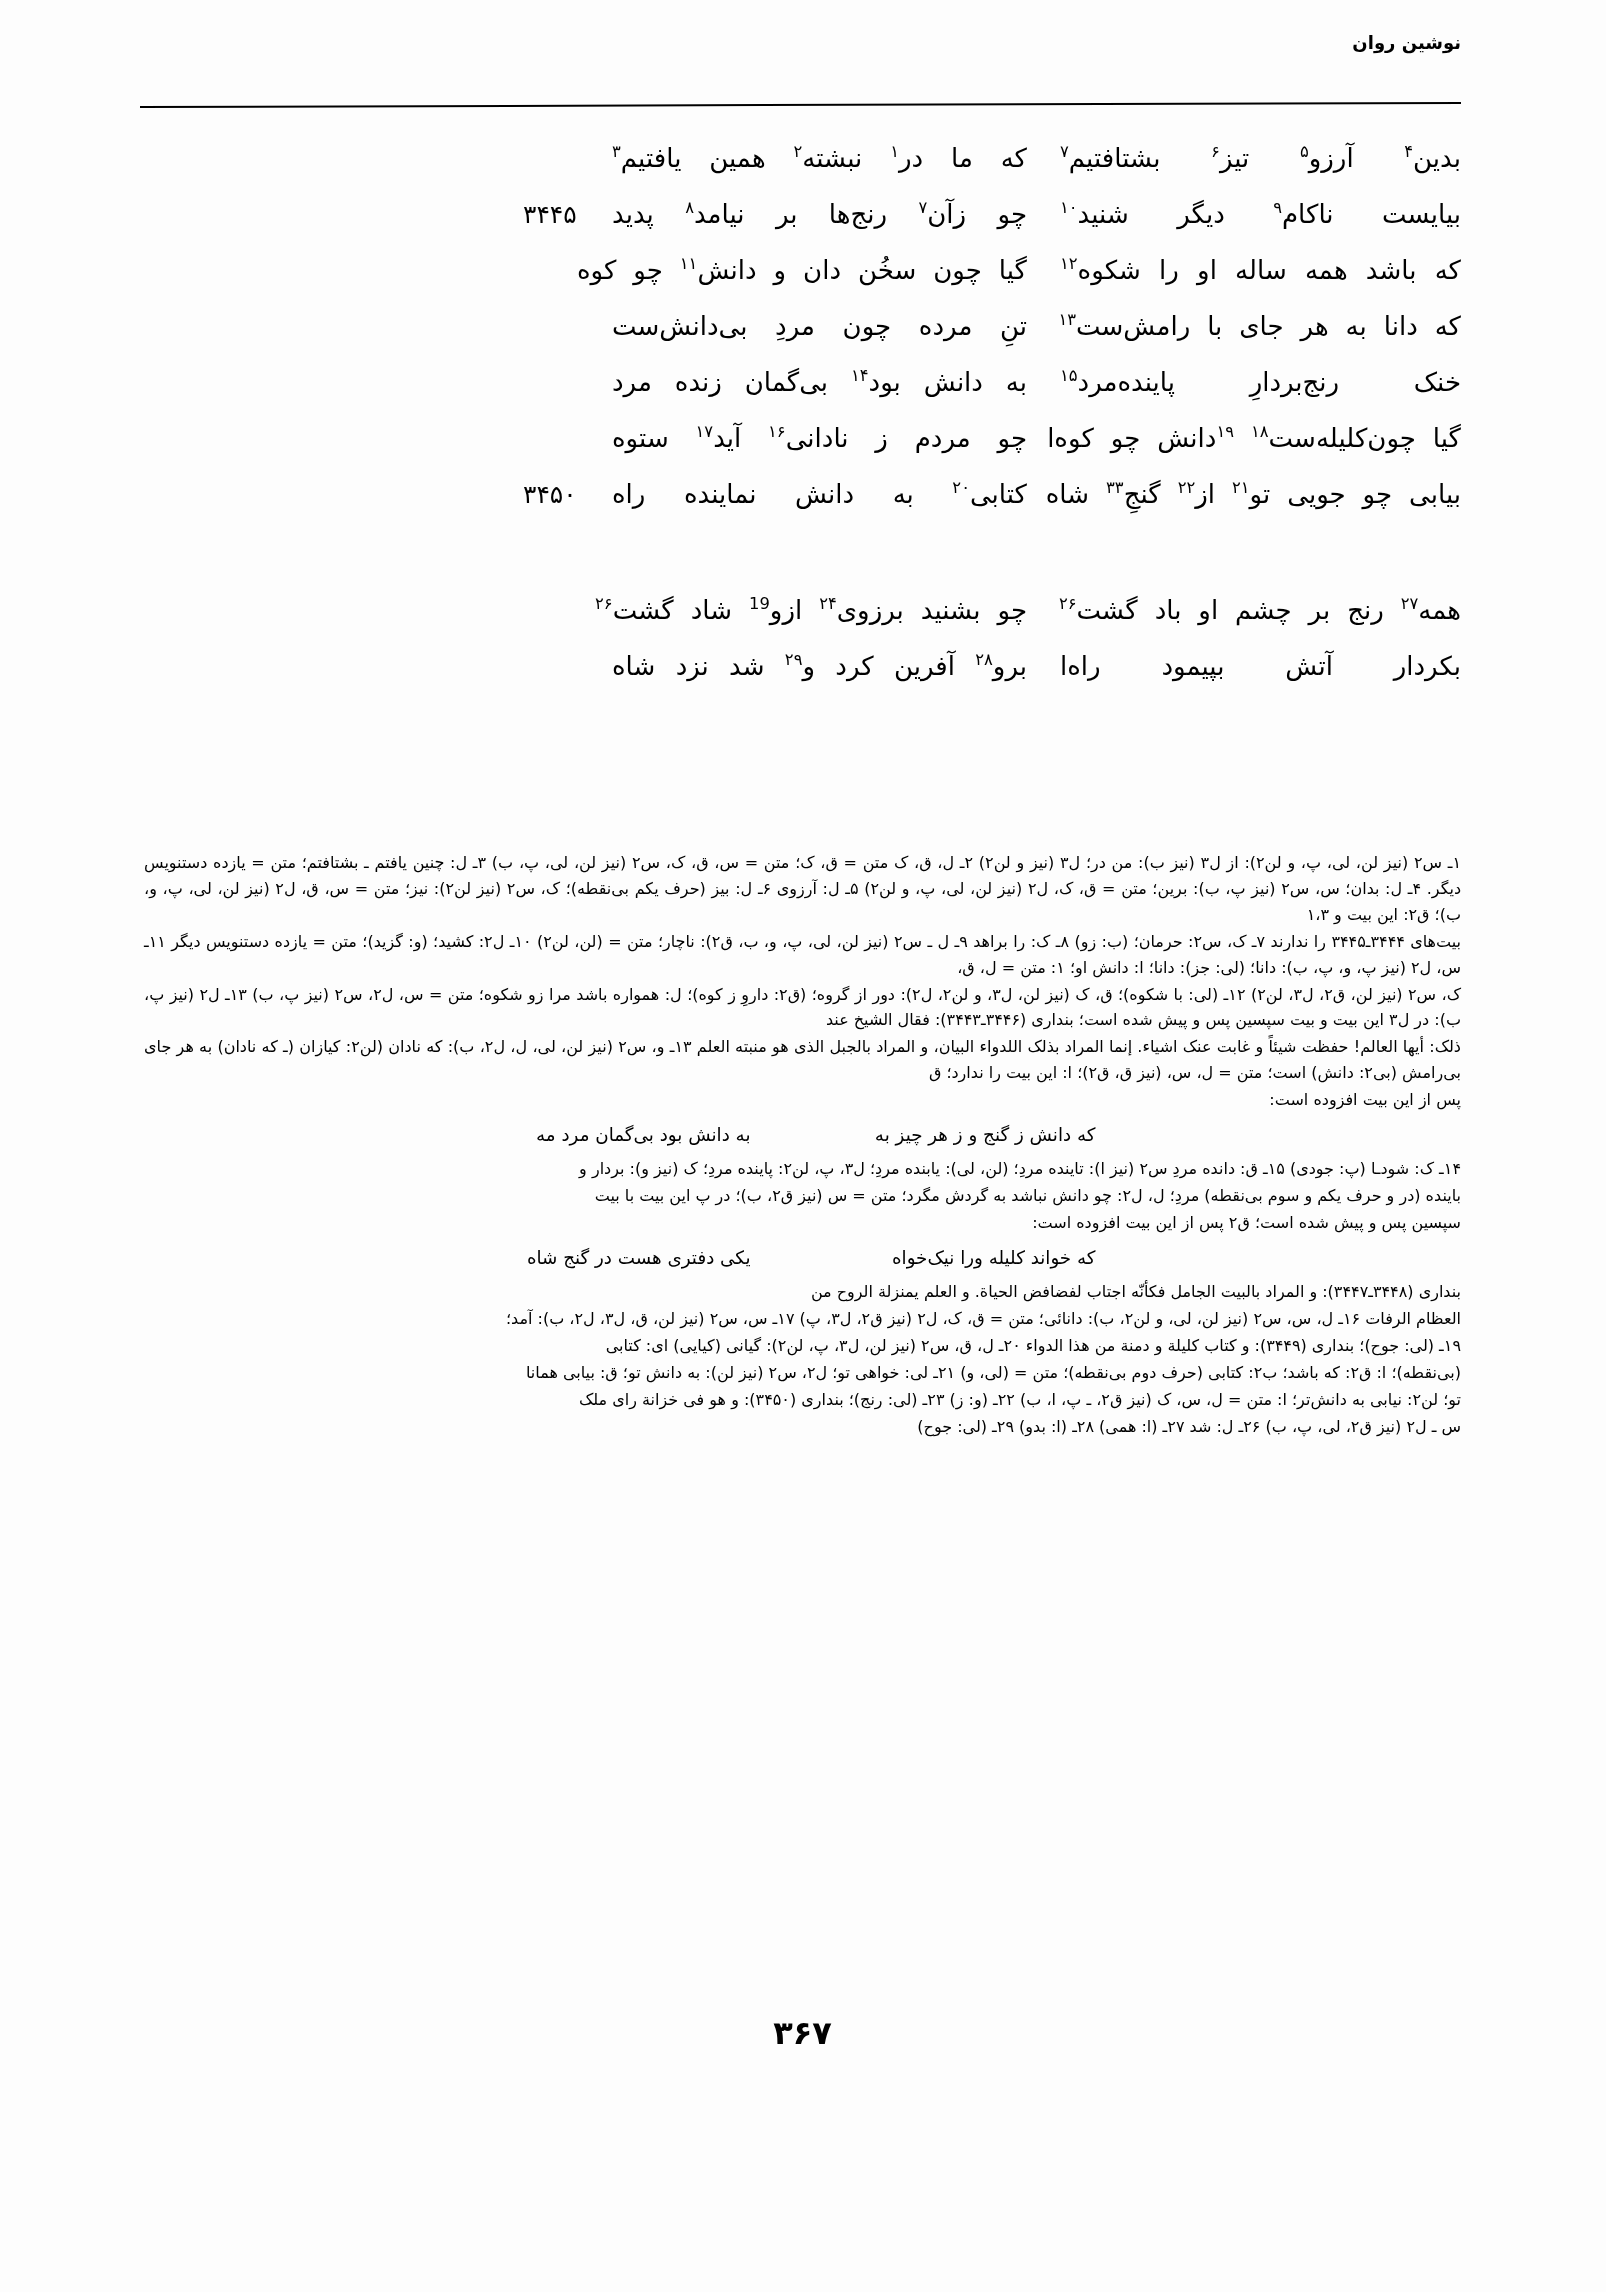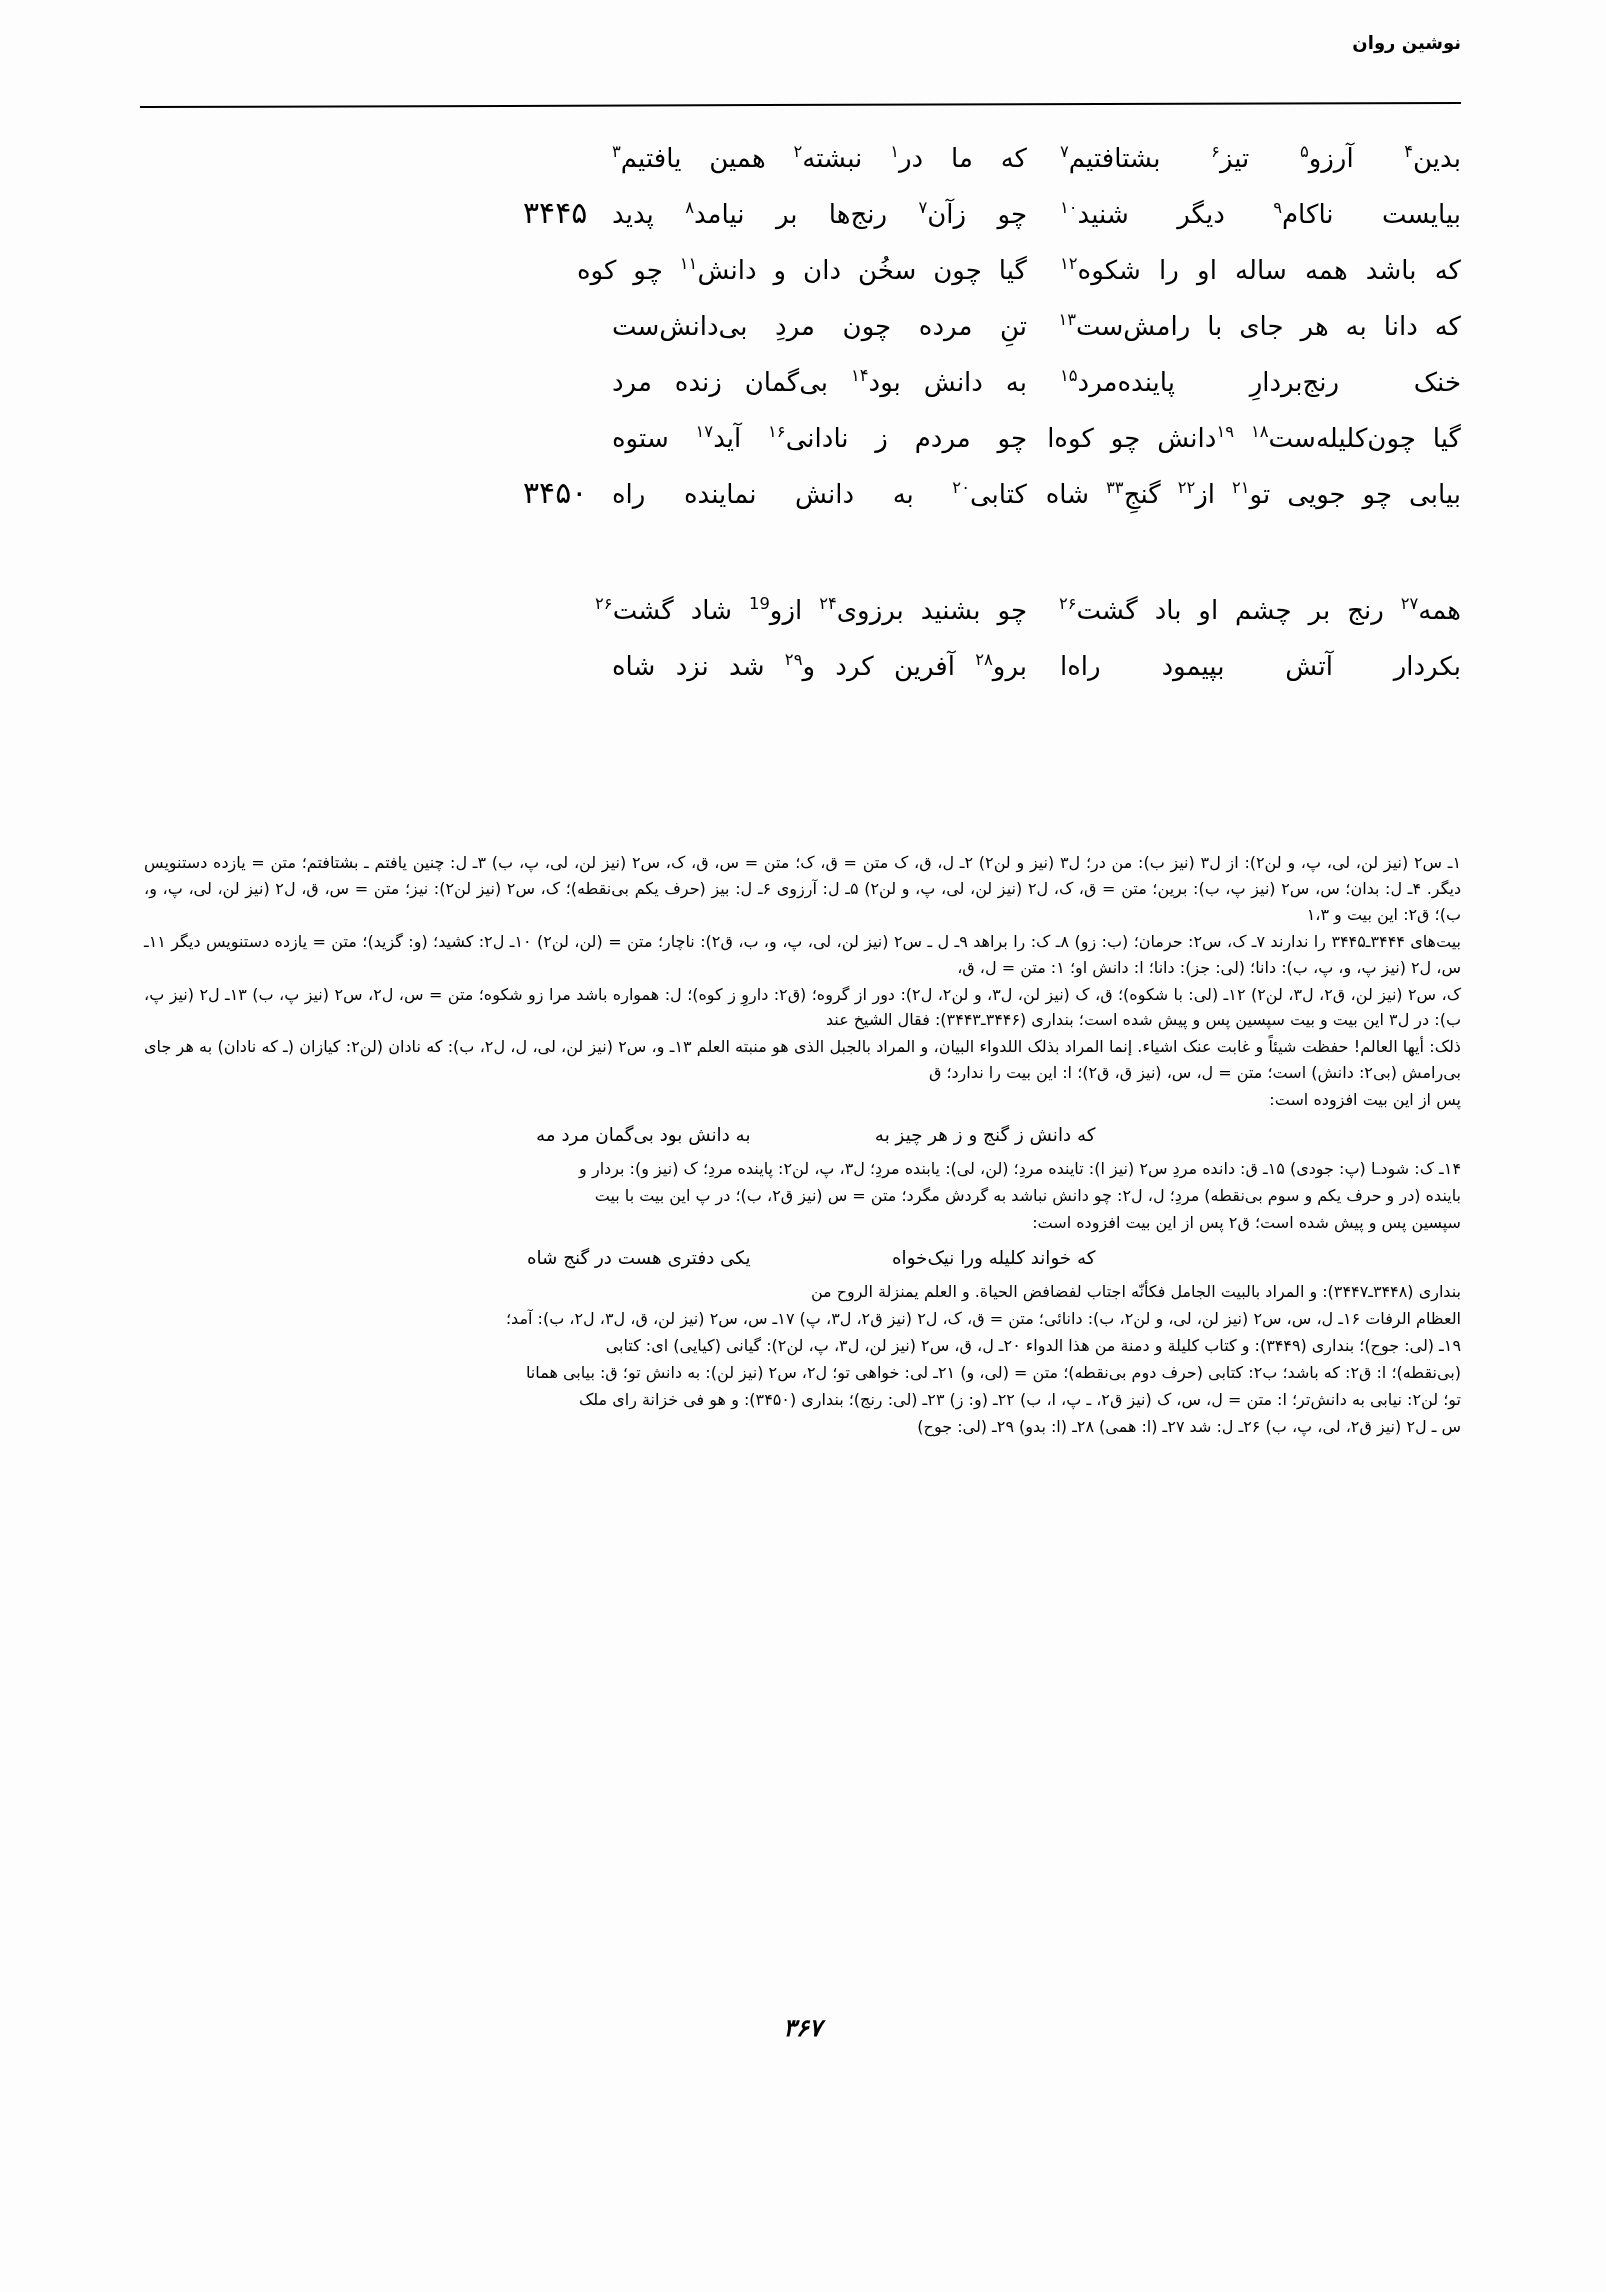--- a/index.html
+++ b/index.html
@@ -56,21 +56,21 @@
     align-items: baseline;
     height: 56px;
     font-size: 26px;
     white-space: nowrap;
   }
   .couplet.gap-before { margin-top: 60px; }
   .vnum {
     width: 89px;
     flex: 0 0 89px;
     text-align: left;
-    font-size: 30px;
+    font-size: 25px;
     padding-left: 9.7px;
     letter-spacing: 1px;
   }
   .hemi {
     flex: 0 0 auto;
     text-align: justify;
     text-align-last: justify;
     letter-spacing: 0.2px;
     margin-top: 7px;
   }
@@ -104,24 +104,23 @@
     white-space: nowrap;
   }
   .quoted-verse .qh { min-width: 299px; text-align: right; }
   
   #folio {
     position: absolute;
     top: 2014px;
     left: 0;
     right: 0;
     text-align: center;
-    font-size: 24px;
+    font-size: 32px;
     font-weight: bold;
     letter-spacing: 1.9px;
-    font-style: italic;
   }
 </style>
 </head>
 <body>
 
 <div id="page">
 
   <div id="runhead-wrap">
     <div class="runhead">نوشین روان</div>
   </div>

